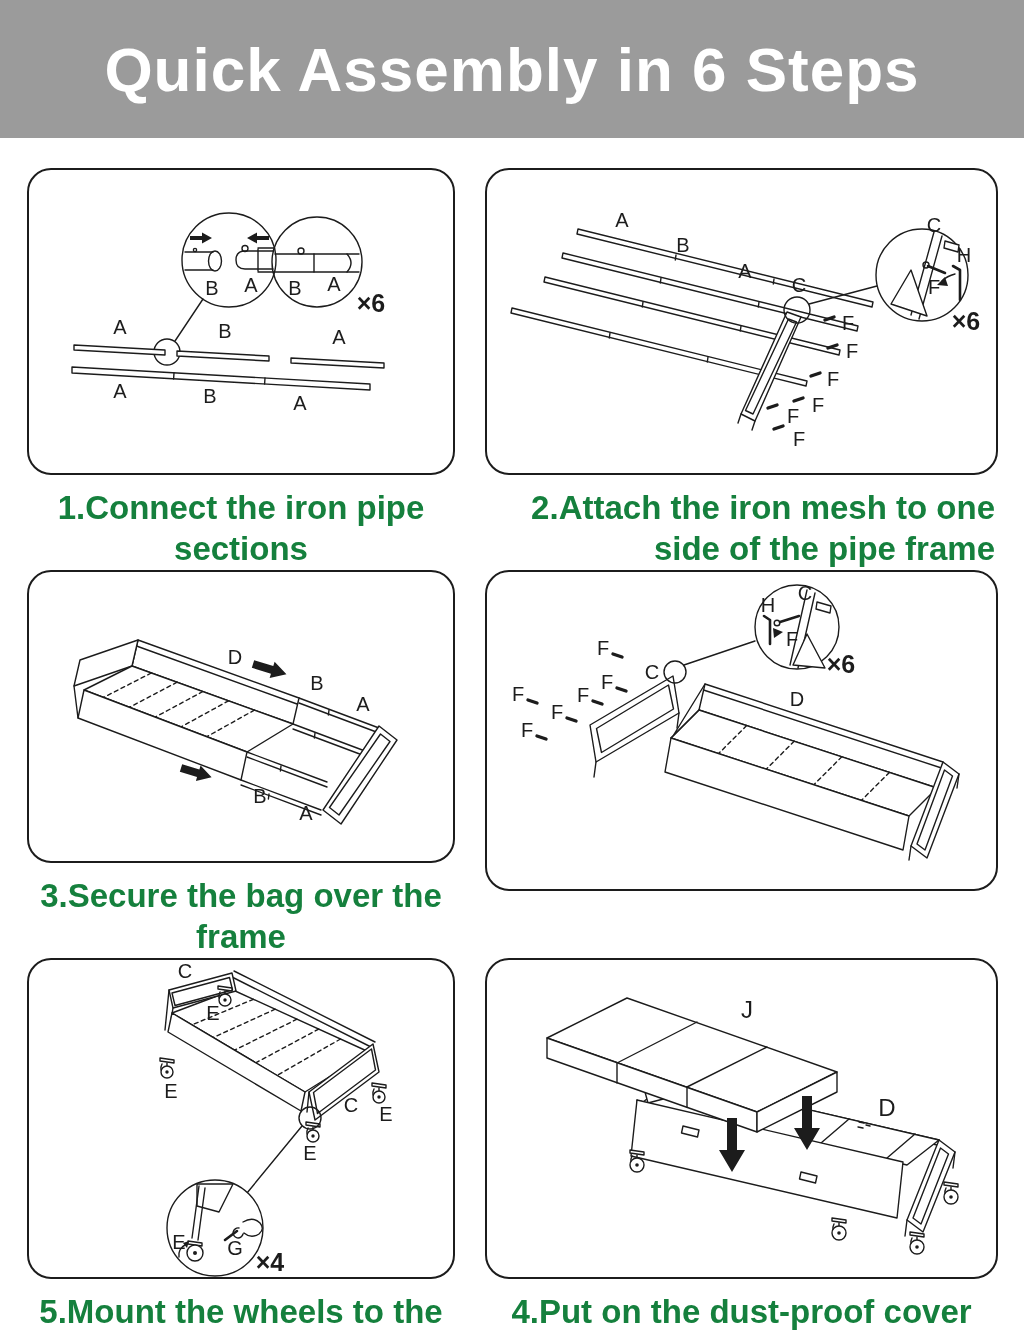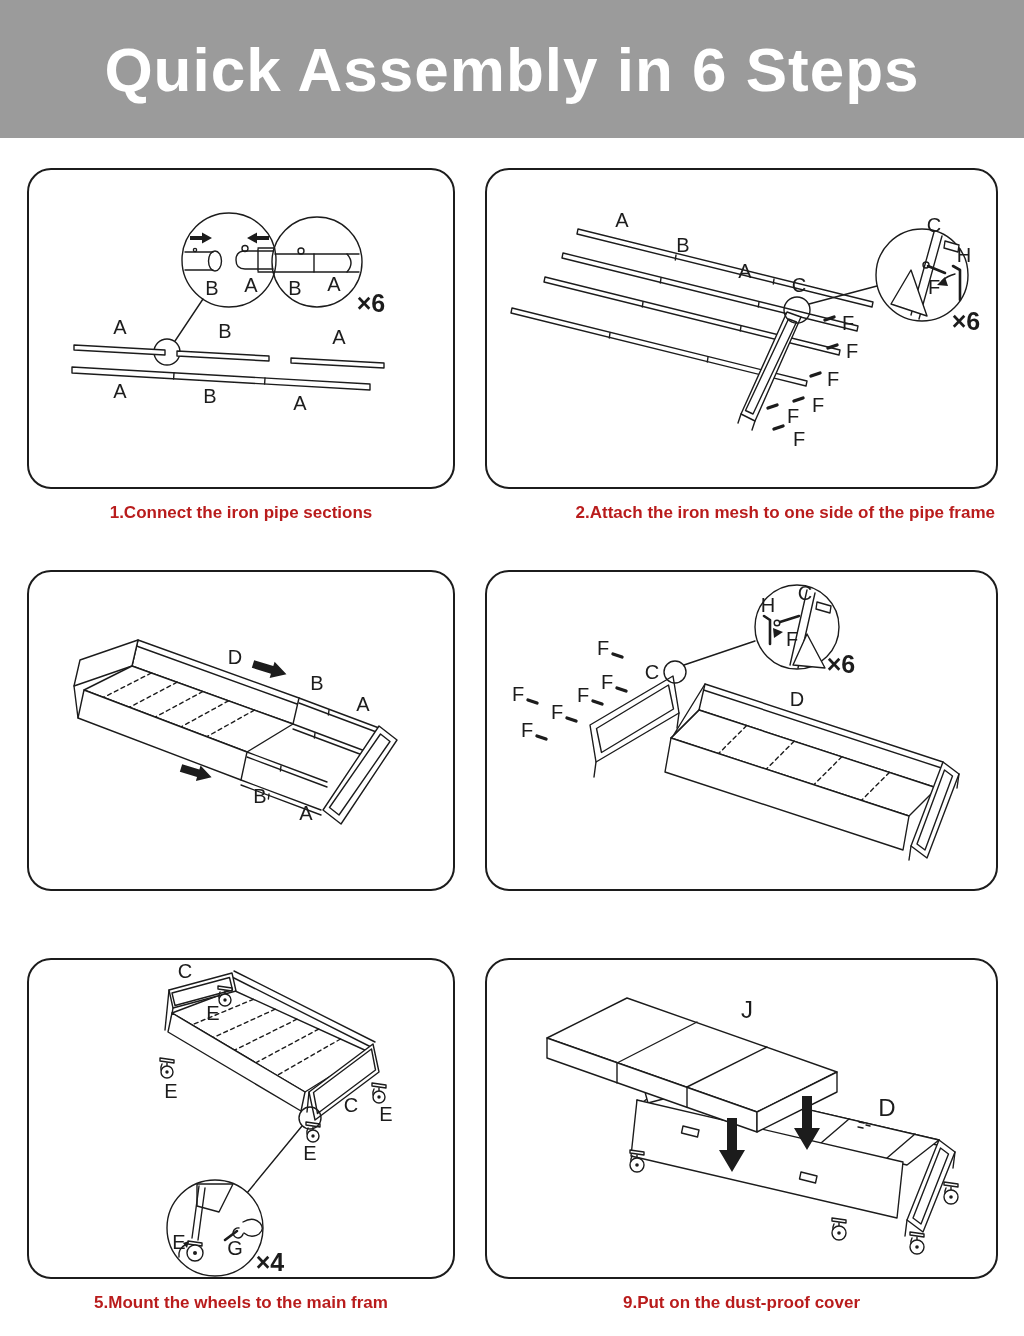--- a/index.html
+++ b/index.html
@@ -3,21 +3,21 @@
 <meta charset="utf-8">
 <style>
   html,body{margin:0;padding:0;background:#ffffff;}
   body{width:1024px;height:1336px;font-family:"Liberation Sans",sans-serif;overflow:hidden;}
   .banner{height:138px;background:#9b9b9b;display:flex;align-items:center;justify-content:center;}
   .banner h1{margin:0;color:#ffffff;font-size:62px;font-weight:800;letter-spacing:1px;}
   .grid{display:grid;grid-template-columns:428px 513px;column-gap:30px;grid-template-rows:402px 388px auto;margin:30px 26px 0 27px;}
   .cell{display:flex;flex-direction:column;}
   .card{margin:0;border:2.5px solid #1c1c1c;border-radius:24px;background:#fff;overflow:hidden;}
   .card svg{display:block;}
-  .cap{margin:13px 0 0 0;color:#b91c1c;font-size:17px;font-weight:bold;line-height:1.24;text-align:center;}
+  .cap{margin:13px 0 0 0;color:#15803d;font-size:33px;font-weight:bold;line-height:1.24;text-align:center;}
   .cap.left{text-align:right;padding-left:30px;max-width:480px;}
   
   .ln{fill:none;stroke:#1c1c1c;stroke-width:1.4;stroke-linecap:round;stroke-linejoin:round;}
   .fw{fill:#ffffff;stroke:#1c1c1c;stroke-width:1.4;stroke-linejoin:round;}
   .thick{stroke-width:2.6;}
   .blk{fill:#1c1c1c;stroke:none;}
   .scrw{fill:none;stroke:#1c1c1c;stroke-width:3.4;stroke-linecap:round;}
   .dash{stroke-dasharray:4 3.5;}
   text.lbl{font-size:20px;fill:#1c1c1c;text-anchor:middle;font-family:"Liberation Sans",sans-serif;}
   text.mult{font-size:25px;fill:#1c1c1c;text-anchor:middle;font-weight:600;font-family:"Liberation Sans",sans-serif;}
@@ -177,20 +177,21 @@
         </g>
         <path class="blk" transform="translate(224,92) rotate(17)" d="M0 -4 H20 V-8.5 L35 0 L20 8.5 V4 H0 Z"></path>
         <path class="blk" transform="translate(152,196) rotate(17)" d="M0 -4 H18 V-8 L32 0 L18 8 V4 H0 Z"></path>
         <text class="lbl" x="206" y="92">D</text>
         <text class="lbl" x="288" y="118">B</text>
         <text class="lbl" x="334" y="139">A</text>
         <text class="lbl" x="231" y="231">B</text>
         <text class="lbl" x="277" y="248">A</text>
       </svg>
     </figure>
+    <p class="cap">3.Secure the bag over the frame</p>
   </div>
 
   <div class="cell">
     <figure class="card">
       <svg viewBox="0 0 508 317" width="508" height="317">
         <defs>
           <pattern id="m4" width="5.5" height="5.5" patternUnits="userSpaceOnUse">
             <path d="M0 0l5.5 5.5M5.5 0L0 5.5" stroke="#3f3f3f" stroke-width="0.7"></path>
           </pattern>
         </defs>
@@ -383,16 +384,16 @@
           <path class="fw" d="M60 78 L270 152 L270 172 L60 98 Z"></path>
           <path class="ln" d="M130 103 V123 M200 127 V147"></path>
           <path class="fw" d="M270 152 L350 112 L350 132 L270 172 Z"></path>
         </g>
         <path class="blk" transform="translate(245,158)" d="M-5 0 H5 V32 H13 L0 54 L-13 32 H-5 Z"></path>
         <path class="blk" transform="translate(320,136)" d="M-5 0 H5 V32 H13 L0 54 L-13 32 H-5 Z"></path>
         <text class="lbl" style="font-size:24px" x="260" y="58">J</text>
         <text class="lbl" style="font-size:24px" x="400" y="156">D</text>
       </svg>
     </figure>
-    <p class="cap">9.Put on the dust-proof cover</p>
+    <p class="cap">4.Put on the dust-proof cover</p>
   </div>
 
 </main>
 
 </body></html>

